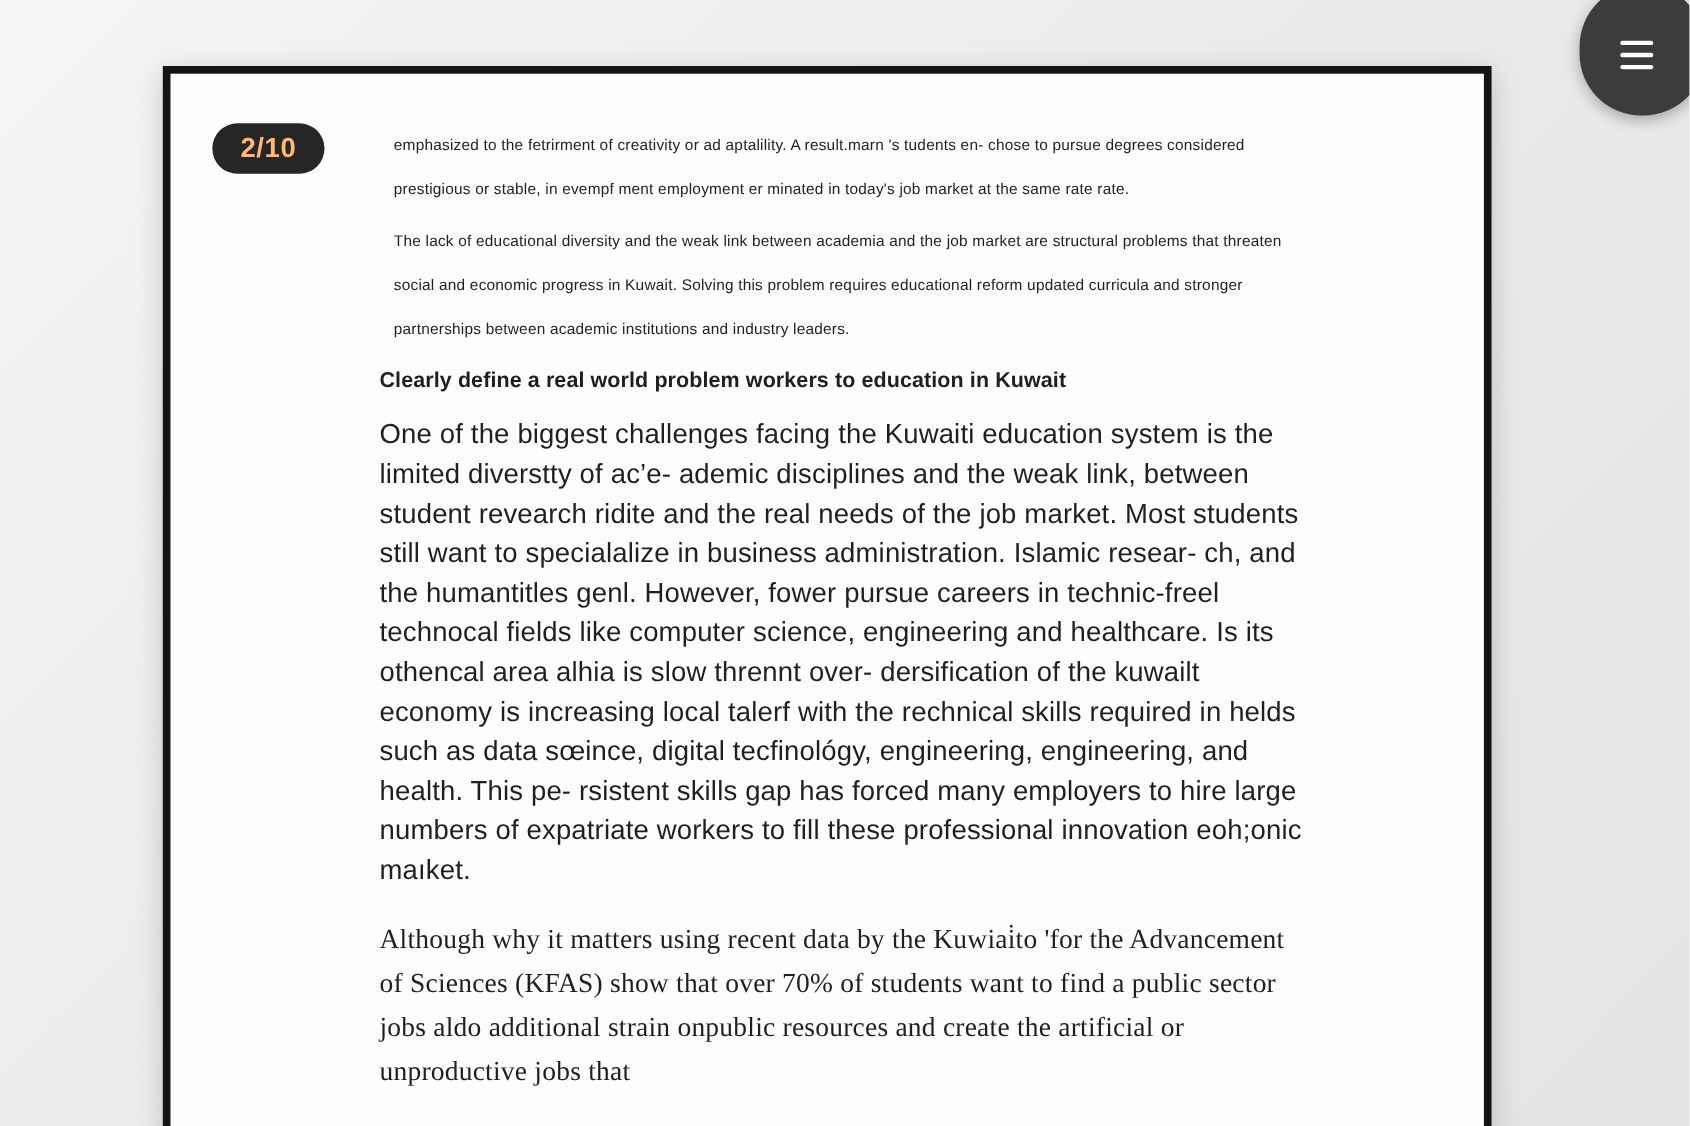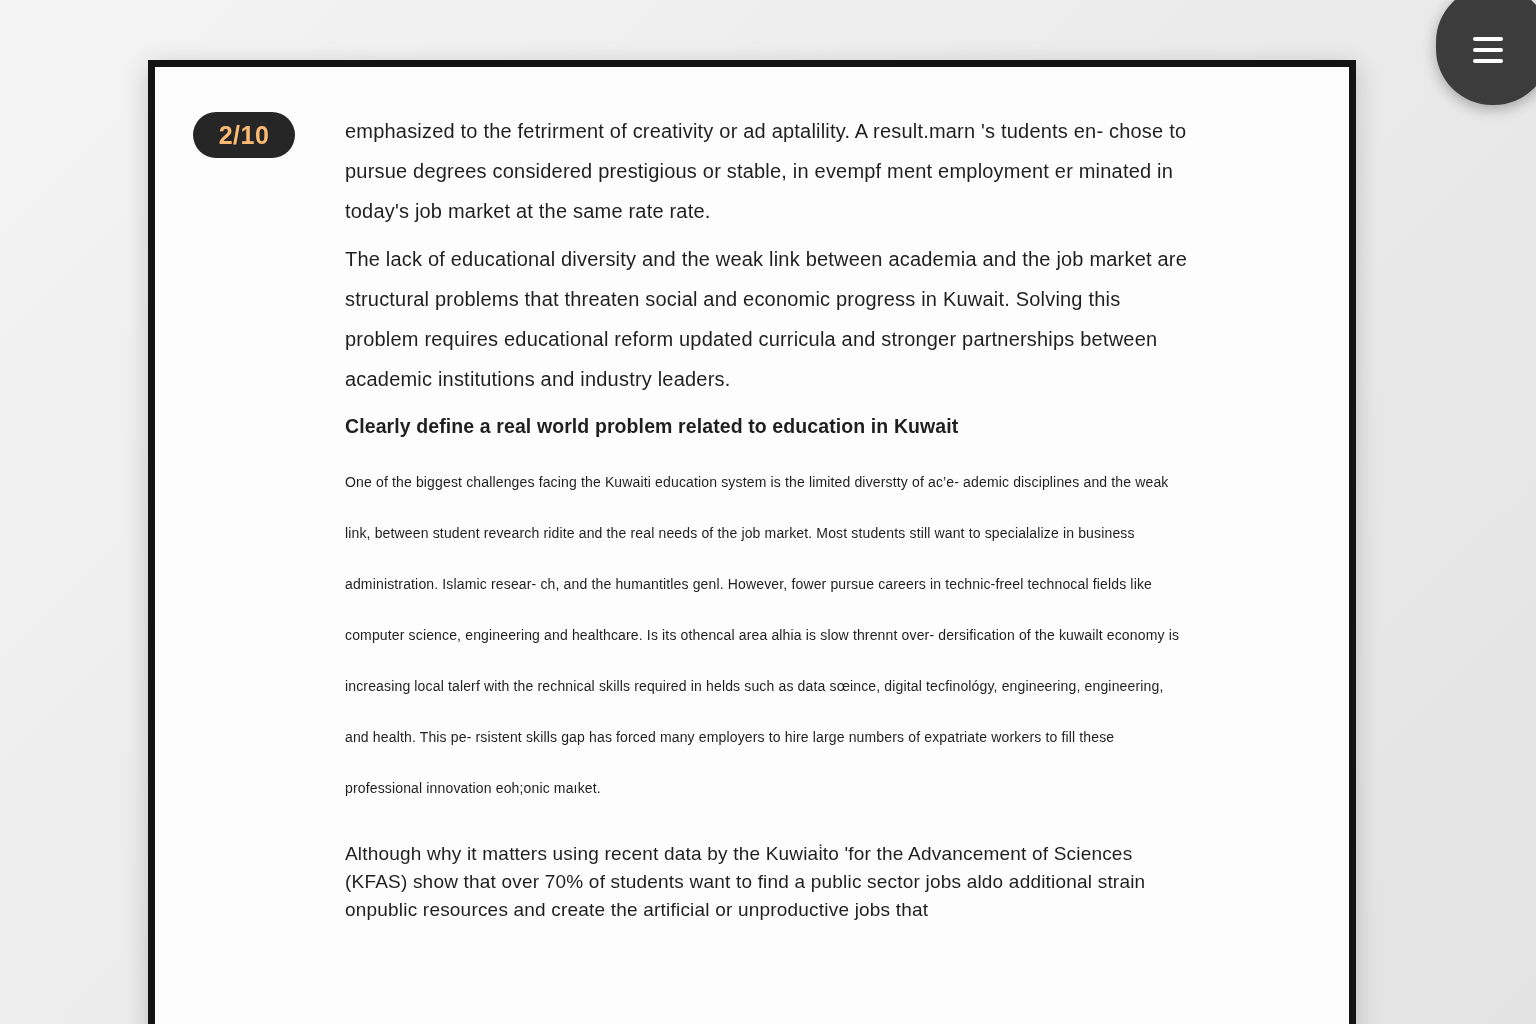--- a/index.html
+++ b/index.html
@@ -48,48 +48,49 @@
     padding: 0 18px;
   }
   .content {
     position: absolute;
     left: 190px;
     top: 44px;
     width: 845px;
     color: #1f1f1f;
   }
   .para {
-    font-size: 20px;
+    font-size: 14px;
     line-height: 40px;
     letter-spacing: 0.2px;
-    margin: 0 0 8px 0;
+    margin: 0 0 8px 13px;
   }
   .heading {
     font-size: 21.5px;
     line-height: 40px;
     margin: 0 0 8px 0;
   }
   .heading-bold {
     font-size: 19.5px;
     font-weight: bold;
     line-height: 38px;
     margin: 4px 0 12px 0;
     letter-spacing: 0.1px;
   }
   .para-small {
-    font-size: 14px;
-    line-height: 51px;
+    font-size: 25px;
+    line-height: 36px;
     letter-spacing: 0.15px;
     margin: 0 0 26px 0;
   }
   .para-last {
-    font-size: 19px;
-    line-height: 28px;
+    font-size: 25px;
+    line-height: 40px;
     letter-spacing: 0.2px;
     margin: 0;
+    font-family: Liberation Serif, serif;
   }
   
   .menu-button {
     position: absolute;
     right: -14px;
     top: -14px;
     width: 114px;
     height: 119px;
     background: #3c3c3c;
     border-radius: 56px;
@@ -122,21 +123,21 @@
   <div class="page-frame">
 
     <div class="page-badge">2/10</div>
 
     <div class="content">
       <p class="para">emphasized to the fetrirment of creativity or ad aptalility. A result.marn 's tudents en- chose to pursue degrees considered prestigious or stable, in evempf ment employment er minated in today's job market at the same rate rate.</p>
 
 
       <p class="para">The lack of educational diversity and the weak link between academia and the job market are structural problems that threaten social and economic progress in Kuwait. Solving this problem requires educational reform updated curricula and stronger partnerships between academic institutions and industry leaders.</p>
 
-      <p class="heading-bold">Clearly define a real world problem related to education in Kuwait</p>
+      <p class="heading-bold">Clearly define a real world problem workers to education in Kuwait</p>
 
       <p class="para-small">One of the biggest challenges facing the Kuwaiti education system is the limited diverstty of ac’e- ademic disciplines and the weak link, between student revearch ridite and the real needs of the job market. Most students still want to specialalize in business administration. Islamic resear- ch, and the humantitles genl. However, fower pursue careers in technic-freel technocal fields like computer science, engineering and healthcare. Is its othencal area alhia is slow thrennt over- dersification of the kuwailt economy is increasing local talerf with the rechnical skills required in helds such as data sœince, digital tecfinológy, engineering, engineering, and health. This pe- rsistent skills gap has forced many employers to hire large numbers of expatriate workers to fill these professional innovation eoh;onic maıket.</p>
 
       <p class="para-last">Although why it matters using recent data by the Kuwiai̇to 'for the Advancement of Sciences (KFAS) show that over 70% of students want to find a public sector jobs aldo additional strain onpublic resources and create the artificial or unproductive jobs that</p>
     </div>
 
   </div>
 
   <div class="menu-button">
     <div class="hamburger">

